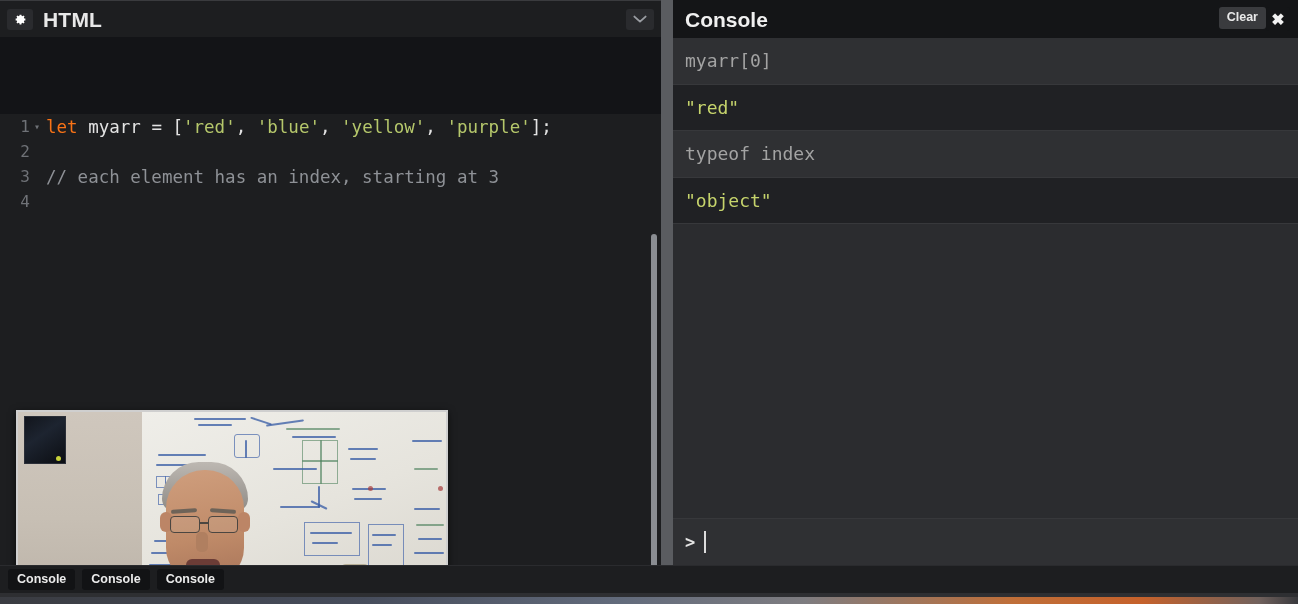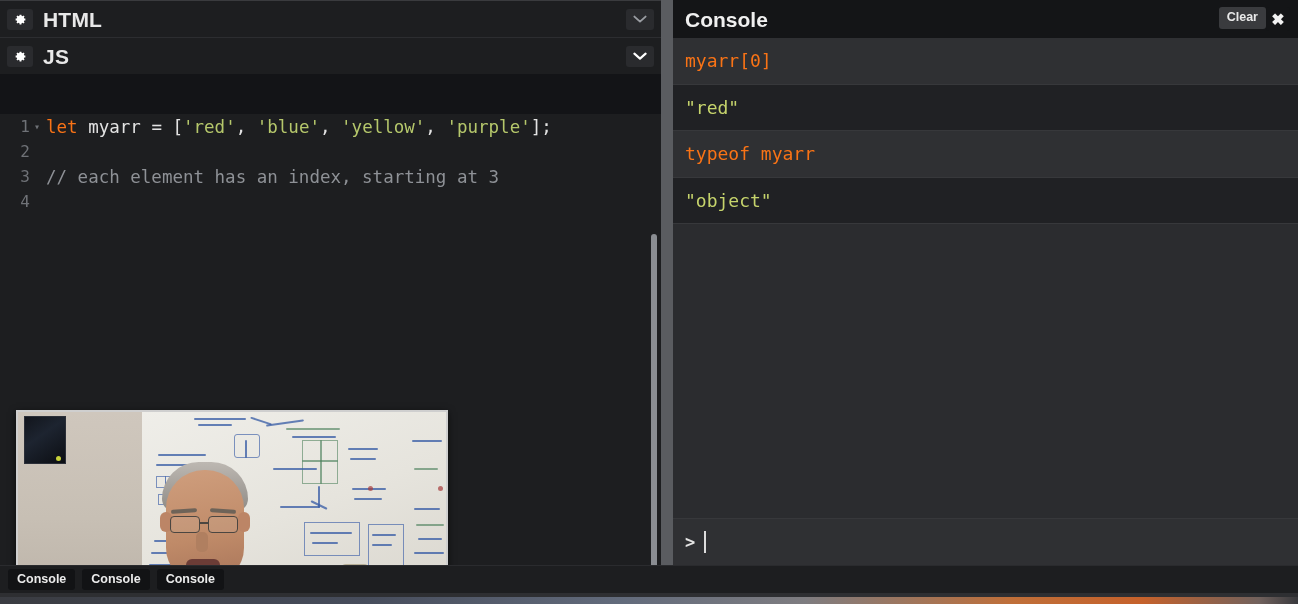--- a/index.html
+++ b/index.html
@@ -171,21 +171,21 @@
   }
   #console-log { position: absolute; left: 0; top: 38px; right: 0; bottom: 47px; overflow: hidden; }
   .log-row {
     height: 46.5px;
     display: flex; align-items: center;
     padding-left: 12px;
     font-family: "DejaVu Sans Mono", monospace;
     font-size: 18px;
     white-space: pre;
   }
-  .log-row.input  { background: #2f3033; color: #f97316; border-bottom: 1px solid #37383b; }
+  .log-row.input  { background: #2f3033; color: #a3a3a3; border-bottom: 1px solid #37383b; }
   .log-row.output { background: #202124; color: #c6d46c; border-bottom: 1px solid #37383b; }
   #console-prompt {
     position: absolute; left: 0; right: 0; bottom: 0; height: 47px;
     background: #2f3033;
     display: flex; align-items: center; padding-left: 12px;
     border-top: 1px solid #37383b;
   }
   #prompt-caret-sym {
     color: #e4e4e4; font-family: "DejaVu Sans Mono", monospace;
     font-size: 17px; font-weight: bold;
@@ -236,34 +236,20 @@
       </span>
       <span class="panel-title">HTML</span>
       <span class="chev-box">
         <svg width="14" height="9" viewBox="0 0 14 9" aria-hidden="true">
           <path d="M1.4 1.6 L7 6.6 L12.6 1.6" stroke="#9a9da2" stroke-width="1.9" fill="none" stroke-linecap="round" stroke-linejoin="round"></path>
         </svg>
       </span>
     </div>
 
 
-    <div class="panel-header">
-      <span class="gear-box">
-        <svg width="13" height="13" viewBox="0 0 16 16" aria-hidden="true">
-          <path fill="#ffffff" d="M8 5.1A2.9 2.9 0 1 0 8 10.9 2.9 2.9 0 1 0 8 5.1zm0 4.2a1.3 1.3 0 1 1 0-2.6 1.3 1.3 0 0 1 0 2.6z"></path>
-          <path fill="#ffffff" d="M14 6.9l-1.4-.2a4.8 4.8 0 0 0-.5-1.2l.9-1.1-1.4-1.4-1.1.9a4.8 4.8 0 0 0-1.2-.5L9.1 2H6.9l-.2 1.4a4.8 4.8 0 0 0-1.2.5l-1.1-.9-1.4 1.4.9 1.1a4.8 4.8 0 0 0-.5 1.2L2 6.9v2.2l1.4.2c.1.4.3.8.5 1.2l-.9 1.1 1.4 1.4 1.1-.9c.4.2.8.4 1.2.5l.2 1.4h2.2l.2-1.4c.4-.1.8-.3 1.2-.5l1.1.9 1.4-1.4-.9-1.1c.2-.4.4-.8.5-1.2l1.4-.2V6.9z"></path>
-        </svg>
-      </span>
-      <span class="panel-title">JS</span>
-      <span class="chev-box">
-        <svg width="14" height="9" viewBox="0 0 14 9" aria-hidden="true">
-          <path d="M1.4 1.6 L7 6.6 L12.6 1.6" stroke="#ffffff" stroke-width="2.1" fill="none" stroke-linecap="round" stroke-linejoin="round"></path>
-        </svg>
-      </span>
-    </div>
 
     <div id="code-area">
       <div id="code-lines">
           <div class="code-line"><span class="lineno">1</span><span class="fold">▾</span><span class="codetext"><span class="tok-kw">let </span><span class="tok-var">myarr</span><span class="tok-op"> = </span><span class="tok-punct">[</span><span class="tok-str">'red'</span><span class="tok-punct">, </span><span class="tok-str">'blue'</span><span class="tok-punct">, </span><span class="tok-str">'yellow'</span><span class="tok-punct">, </span><span class="tok-str">'purple'</span><span class="tok-punct">];</span></span></div>
           <div class="code-line"><span class="lineno">2</span><span class="fold"></span><span class="codetext"></span></div>
           <div class="code-line"><span class="lineno">3</span><span class="fold"></span><span class="codetext"><span class="tok-com">// each element has an index, starting at 3</span></span></div>
           <div class="code-line"><span class="lineno">4</span><span class="fold"></span><span class="codetext"></span></div>
         </div>
 
       <div id="video-wrap">
@@ -350,21 +336,21 @@
       <span id="console-title">Console</span>
       <span id="console-actions">
         <button id="clear-btn">Clear</button>
         <button id="close-btn">✖</button>
       </span>
     </div>
 
     <div id="console-log">
         <div class="log-row input">myarr[0]</div>
         <div class="log-row output">"red"</div>
-        <div class="log-row input">typeof myarr</div>
+        <div class="log-row input">typeof index</div>
         <div class="log-row output">"object"</div>
       </div>
 
     <div id="console-prompt">
       <span id="prompt-caret-sym">&gt;</span>
       <span id="prompt-cursor"></span>
       <span id="prompt-value"></span>
     </div>
   </div>
 

